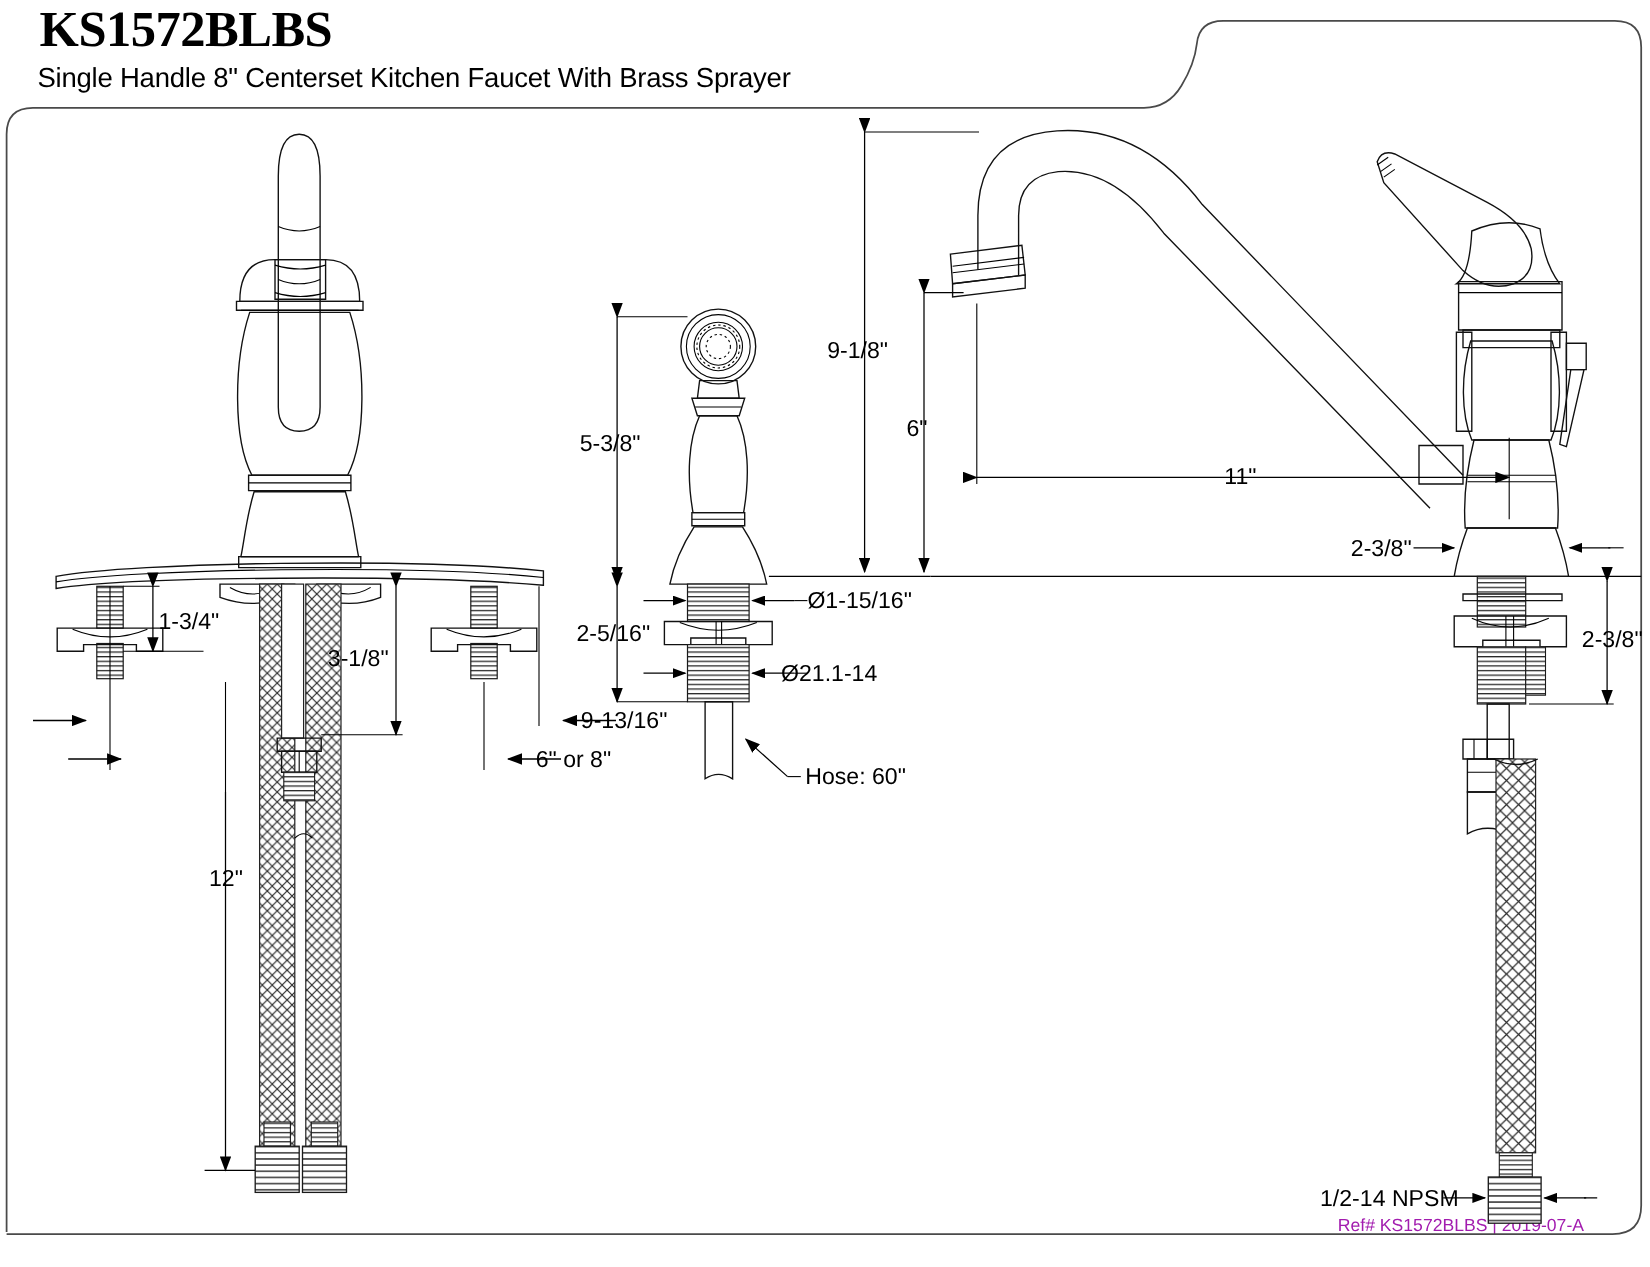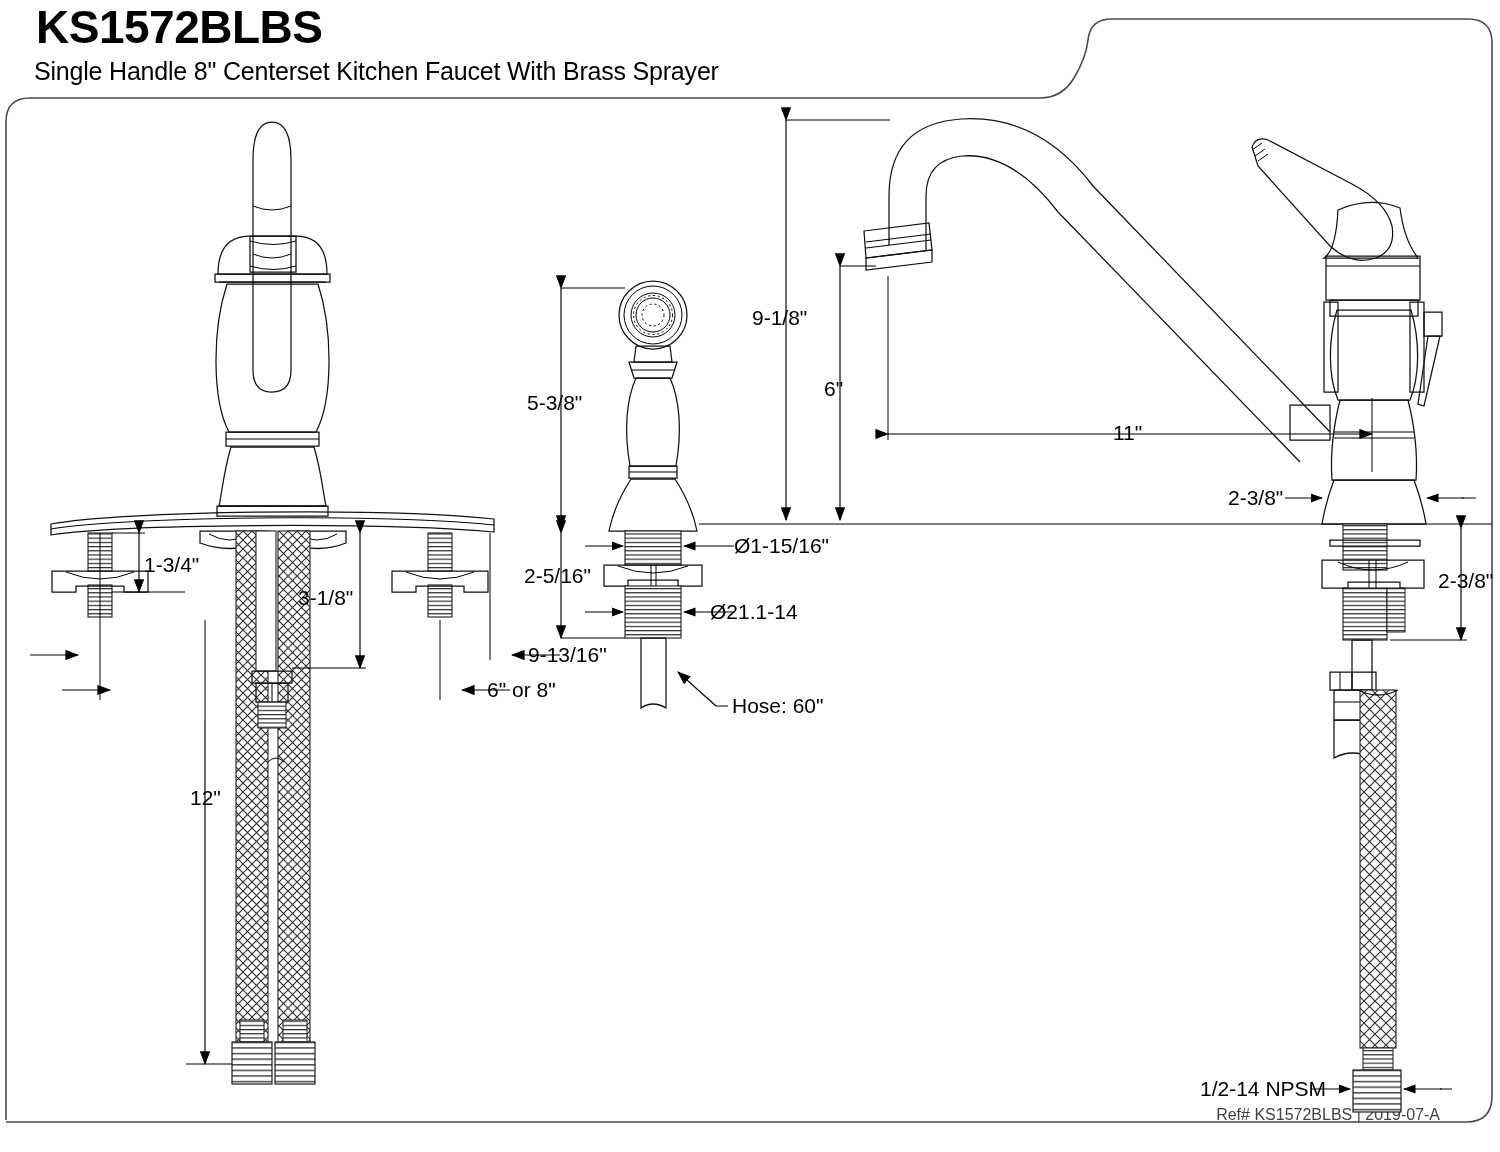--- a/index.html
+++ b/index.html
@@ -18,35 +18,36 @@
   }
   
   #doc-title{
     position:absolute;
     left:36px; top:4px;
     font-size:46px;
     font-weight:bold;
     letter-spacing:-0.5px;
     line-height:1.02;
     white-space:nowrap;
+    font-family:Liberation Serif, serif;
   }
   #doc-subtitle{
     position:absolute;
     left:34px; top:57px;
     font-size:25px;
     font-weight:normal;
     letter-spacing:-0.2px;
     white-space:nowrap;
   }
   
   #doc-ref{
     position:absolute;
     right:60px; bottom:28px;
     font-size:16px;
-    color:#404040;
+    color:#a21caf;
     white-space:nowrap;
   }
   
   #frame-svg{position:absolute;left:0;top:0;width:1500px;height:1152px;}
   
   #drawing{position:absolute;left:0;top:0;width:1500px;height:1152px;}
   .dimtext{
     font-family:"Liberation Sans","DejaVu Sans",sans-serif;
     font-size:21px;
     fill:#000;

